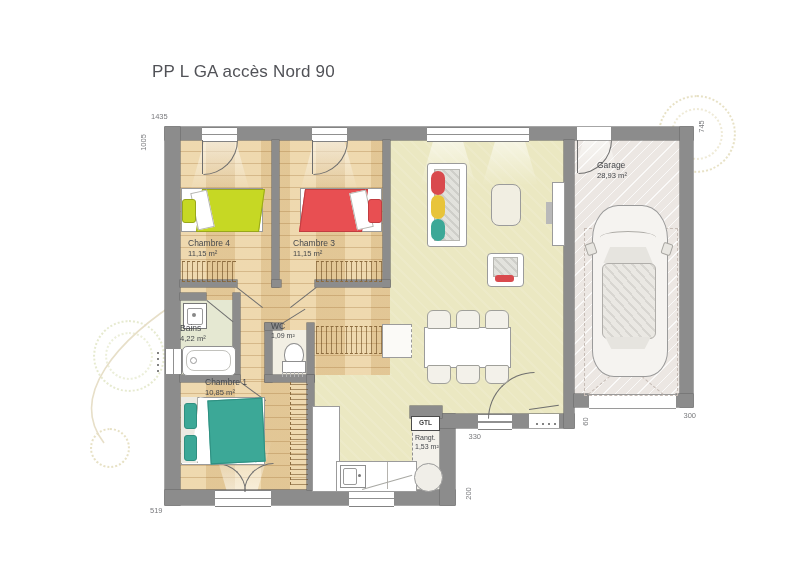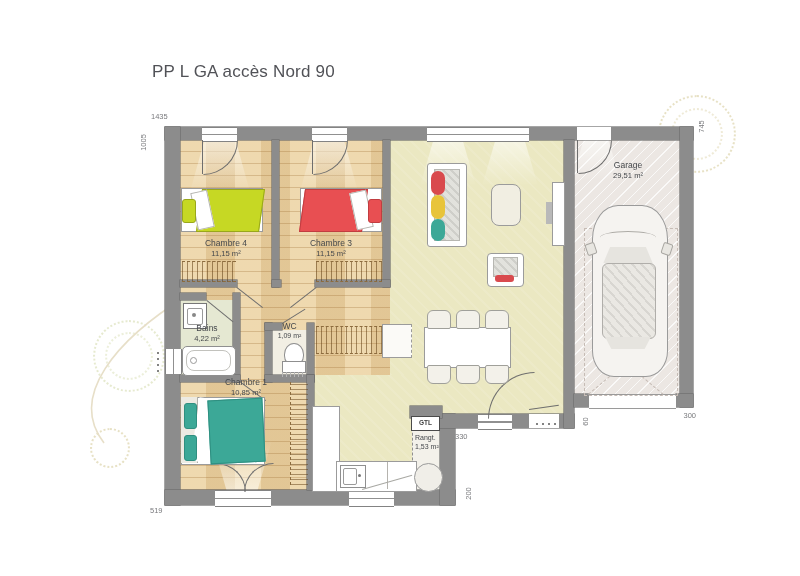--- a/index.html
+++ b/index.html
@@ -33,21 +33,21 @@
   .arc-br{border-radius:0 0 100% 0;border-right-color:#6e6e6e;border-bottom-color:#6e6e6e;}
   .arc-tl{border-radius:100% 0 0 0;border-top-color:#6e6e6e;border-left-color:#6e6e6e;}
   .arc-tr{border-radius:0 100% 0 0;border-top-color:#6e6e6e;border-right-color:#6e6e6e;}
   
   .hatchV{position:absolute;background-image:repeating-linear-gradient(90deg, rgba(96,62,20,.55) 0 1px, rgba(0,0,0,0) 1px 5px);
     border-top:1px dashed #8d6c3e;border-bottom:1px dashed #8d6c3e;}
   .hatchH{position:absolute;background-image:repeating-linear-gradient(0deg, rgba(96,62,20,.5) 0 1px, rgba(0,0,0,0) 1px 5px);
     border-left:1px dashed #8d6c3e;}
   
   .title{position:absolute;font-size:17px;color:#515257;letter-spacing:.2px;}
-  .label{position:absolute;text-align:center;color:#45484c;line-height:1.25;}
+  .label{position:absolute;color:#45484c;line-height:1.25;}
   .room-name{display:block;font-size:8.5px;}
   .room-area{display:block;font-size:7.6px;}
   .label-left{text-align:left;}
   .dim{position:absolute;font-size:7.5px;color:#797a7d;text-align:center;}
   .dimR{transform:rotate(-90deg);transform-origin:center;}
   
   .dot{position:absolute;width:2.4px;height:2.4px;border-radius:50%;background:#5a5a5a;}
   .cone{position:absolute;background:linear-gradient(to bottom, rgba(255,255,252,.6), rgba(255,255,252,0));
     clip-path:polygon(24% 0, 76% 0, 100% 100%, 0 100%);}
   .coneUp{position:absolute;background:linear-gradient(to top, rgba(255,255,252,.55), rgba(255,255,252,0));
@@ -251,21 +251,21 @@
   <div class="label" style="left:188px;top:238px;width:76px;">
     <span class="room-name">Chambre 4</span>
     <span class="room-area">11,15 m²</span>
   </div>
   <div class="label" style="left:293px;top:238px;width:76px;">
     <span class="room-name">Chambre 3</span>
     <span class="room-area">11,15 m²</span>
   </div>
   <div class="label" style="left:597px;top:160px;width:62px;">
     <span class="room-name">Garage</span>
-    <span class="room-area">29,51 m²</span>
+    <span class="room-area">28,93 m²</span>
   </div>
   <div class="label" style="left:180px;top:323px;width:54px;">
     <span class="room-name">Bains</span>
     <span class="room-area">4,22 m²</span>
   </div>
   <div class="label" style="left:271px;top:321px;width:37px;">
     <span class="room-name">WC</span>
     <span class="room-area" style="font-size:7px;">1,09 m²</span>
   </div>
   <div class="label" style="left:205px;top:377px;width:82px;">
@@ -274,18 +274,18 @@
   </div>
   <div class="label label-left" style="left:415px;top:434px;width:28px;">
     <span class="room-name" style="font-size:7px;">Rangt.</span>
     <span class="room-area" style="font-size:7px;">1,53 m²</span>
   </div>
 
   <div class="dim" style="left:151px;top:112px;width:30px;text-align:left;">1435</div>
   <div class="dim dimR" style="left:128px;top:138px;width:30px;">1005</div>
   <div class="dim dimR" style="left:686px;top:122px;width:30px;">745</div>
   <div class="dim" style="left:150px;top:506px;width:30px;text-align:left;">519</div>
-  <div class="dim" style="left:455px;top:432px;width:26px;text-align:left;">330</div>
+  <div class="dim" style="left:455px;top:432px;width:26px;text-align:right;">330</div>
   <div class="dim dimR" style="left:455px;top:489px;width:26px;">200</div>
   <div class="dim" style="left:670px;top:411px;width:26px;text-align:right;">300</div>
   <div class="dim dimR" style="left:574px;top:417px;width:22px;">60</div>
 
 </div>
 
 </body></html>

